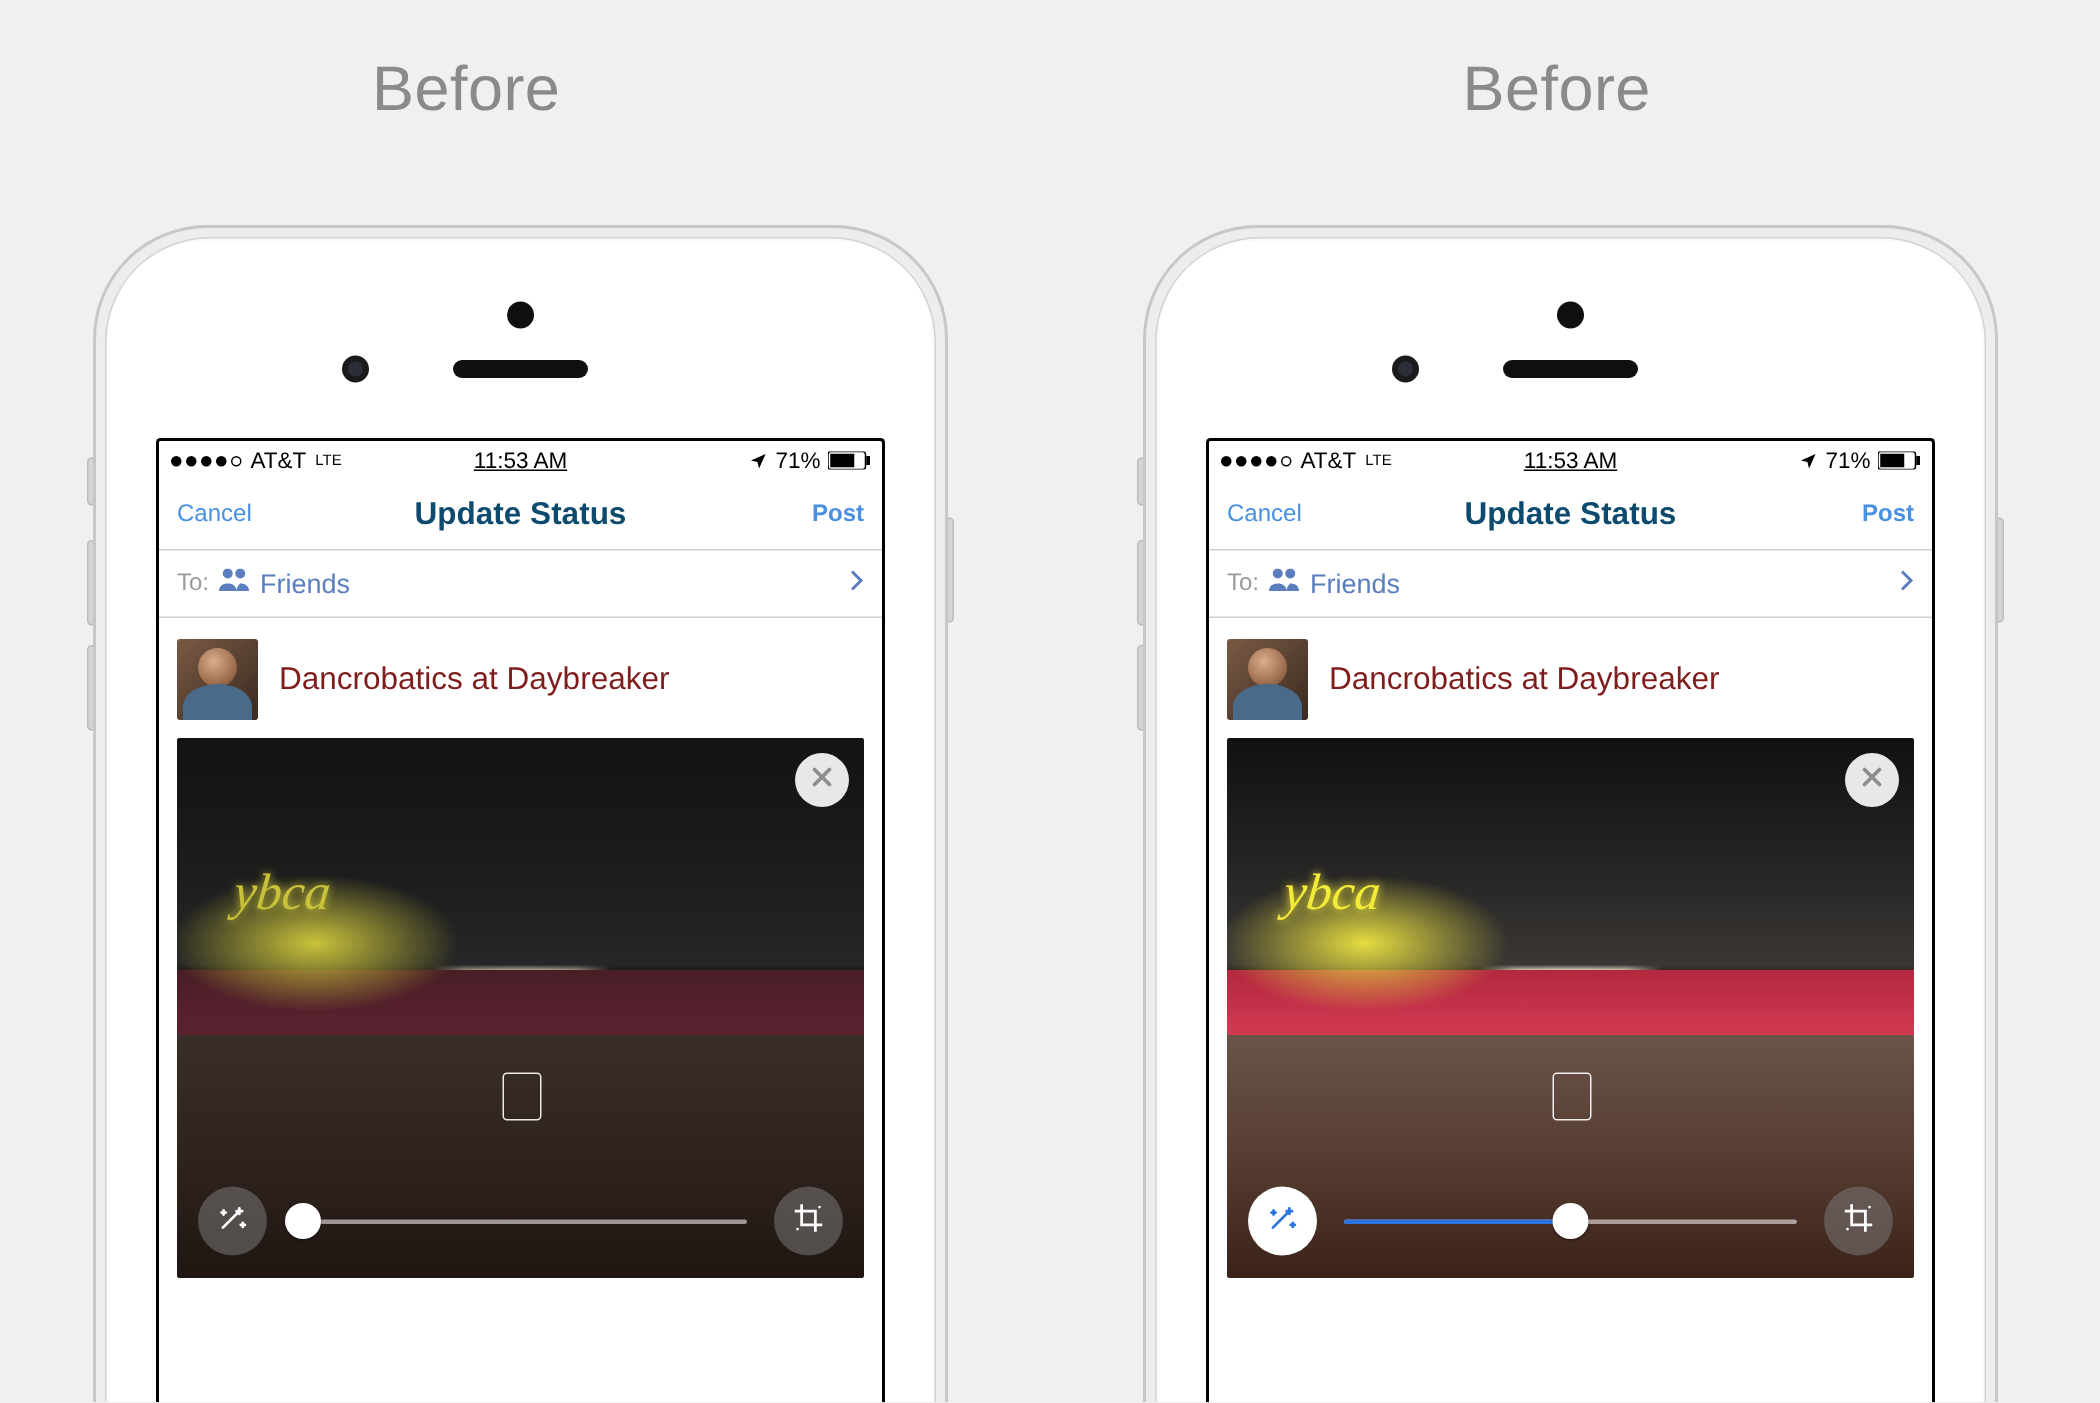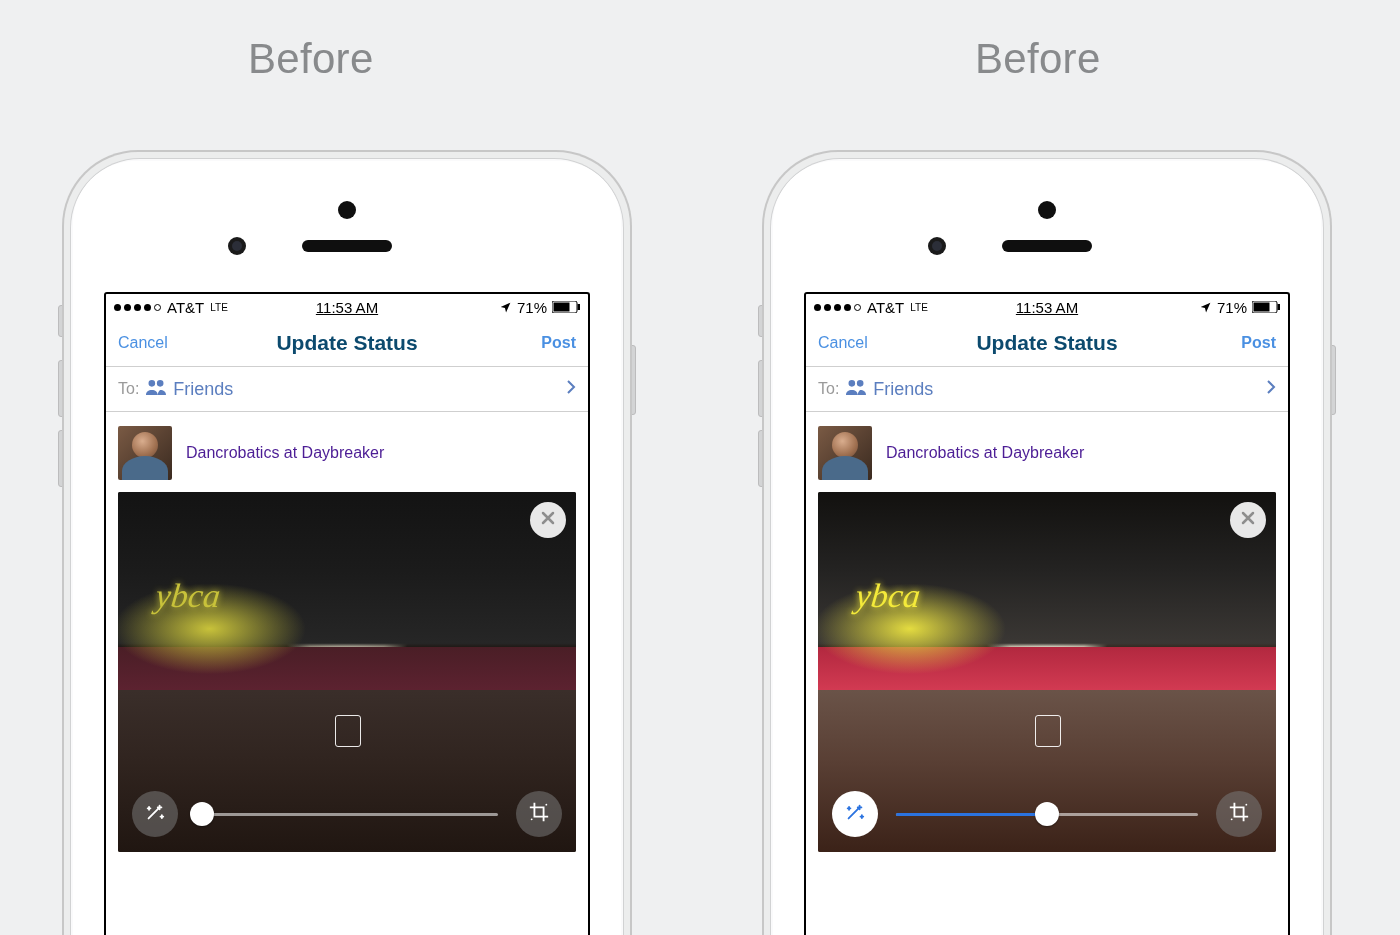--- a/index.html
+++ b/index.html
@@ -57,21 +57,21 @@
 .to-label{color:#9a9a9a;font-size:16px;font-weight:400;}
 .friends-icon{color:#5b7ebf;}
 .to-value{color:#5b7ebf;font-size:18px;}
 .chevron{color:#5b7ebf;}
 
 
 .composer{display:flex;align-items:center;gap:14px;padding:14px 12px 12px;}
 .avatar{width:54px;height:54px;border-radius:2px;background:linear-gradient(135deg,#7a5a44 0%,#3a2a20 100%);position:relative;overflow:hidden;}
 .avatar::before{content:"";position:absolute;left:14px;top:6px;width:26px;height:26px;border-radius:50%;background:radial-gradient(circle at 40% 35%,#d9ad8e 0%,#a07050 60%,#6a4836 100%);}
 .avatar::after{content:"";position:absolute;left:4px;top:30px;width:46px;height:30px;border-radius:50% 50% 0 0;background:#4a6a8a;}
-.status-text{font-size:16px;color:#4c1d95;font-weight:400;}
+.status-text{font-size:21px;color:#7f1d1d;font-weight:400;}
 
 
 .photo-wrap{margin:0 12px;position:relative;height:360px;overflow:hidden;border-radius:2px;}
 .photo{position:absolute;inset:0;}
 
 .photo.before-v{
  background:
   radial-gradient(ellipse 30% 18% at 20% 38%,#c8c23a 0%,rgba(200,194,58,0) 70%),
   linear-gradient(to bottom,#131313 0%,#1b1b1b 22%,#262626 42%,rgba(0,0,0,0) 43%),
   linear-gradient(to bottom,rgba(0,0,0,0) 43%,#4a1e26 43%,#5c2230 55%,rgba(0,0,0,0) 55%),

